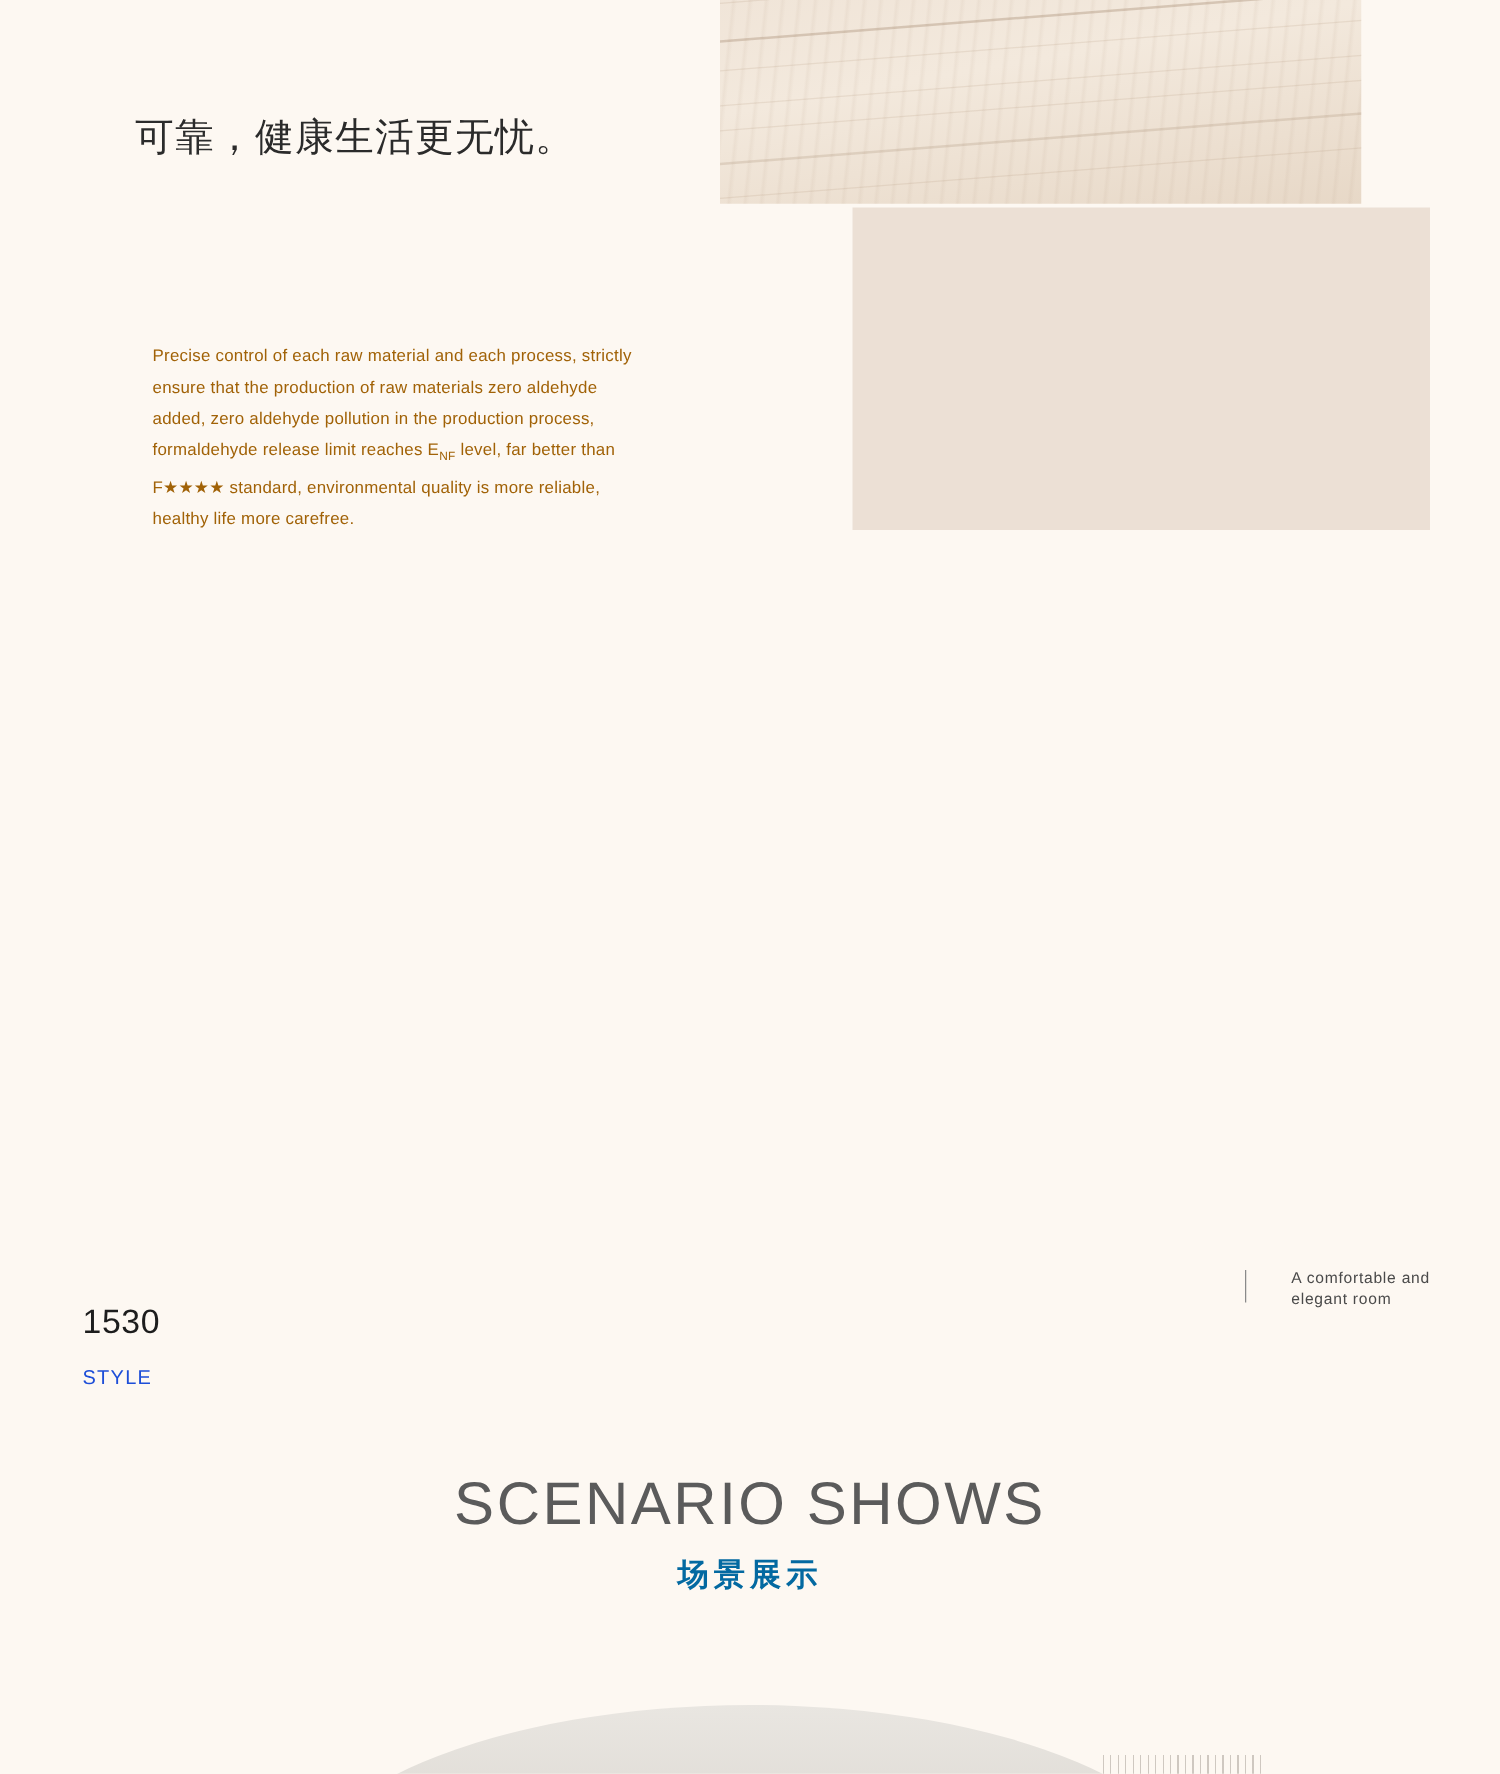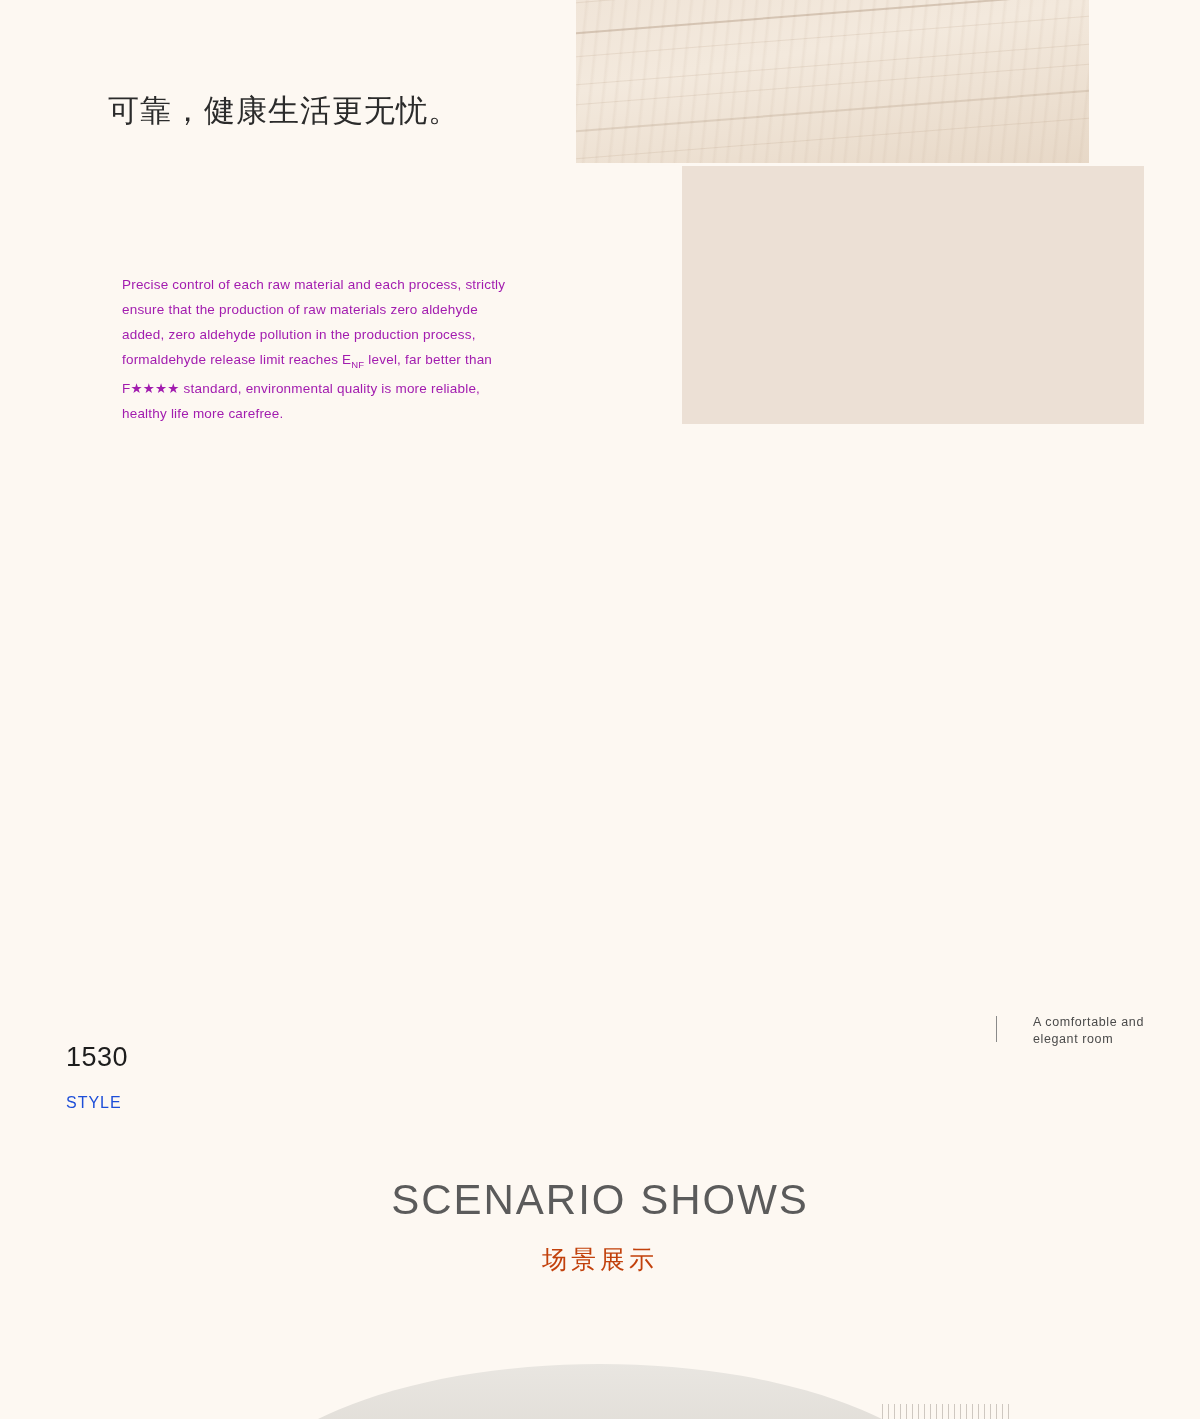--- a/index.html
+++ b/index.html
@@ -34,21 +34,21 @@
   }
 
   
   .en-para {
     position: absolute;
     left: 122px;
     top: 258px;
     width: 390px;
     font-size: 13.5px;
     line-height: 25px;
-    color: #a21caf;
+    color: #a16207;
     letter-spacing: 0.2px;
   }
   .en-para .sub {
     font-size: 9.5px;
     vertical-align: sub;
   }
 
   
   .wood-photo {
     position: absolute;
@@ -138,35 +138,36 @@
     margin-left: 20px;
   }
 
   
   .section-title {
     position: absolute;
     left: 0;
     top: 1176px;
     width: 1200px;
     text-align: center;
-    font-size: 42px;
+    font-size: 48px;
     letter-spacing: 2px;
     color: #5b5b5b;
     font-weight: 400;
   }
   .section-subtitle {
     position: absolute;
     left: 0;
     top: 1243px;
     width: 1200px;
     text-align: center;
     font-family: "DejaVu Sans", sans-serif;
     font-size: 25px;
     letter-spacing: 4px;
-    color: #c2410c;
+    color: #0369a1;
+    font-weight: bold;
   }
 
   
   .bottom-scene {
     position: absolute;
     left: 0;
     top: 1358px;
     width: 1200px;
     height: 61px;
     overflow: hidden;

